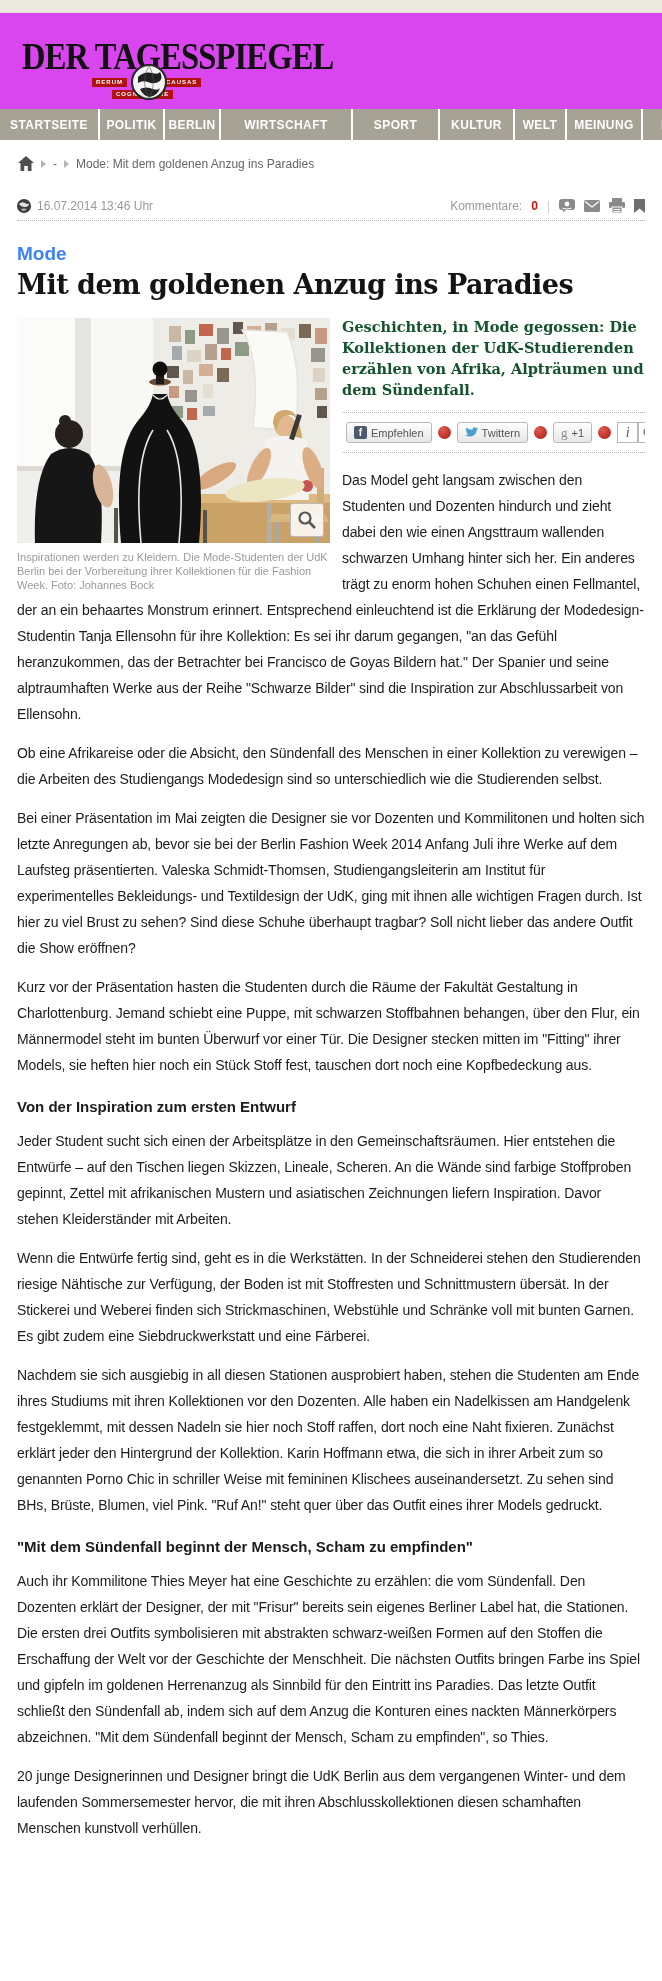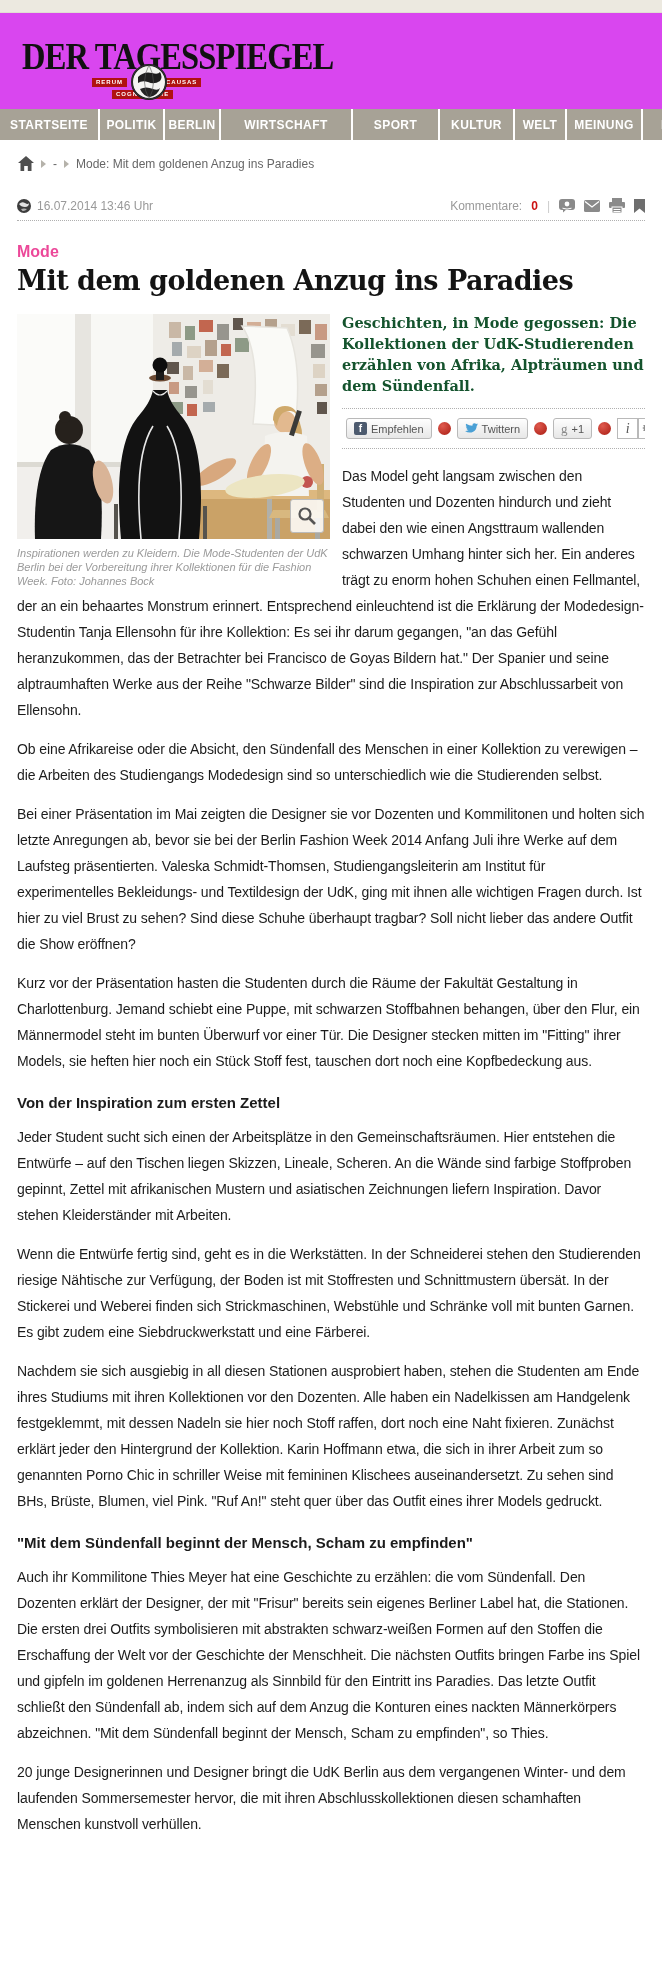--- a/index.html
+++ b/index.html
@@ -52,30 +52,30 @@
     display:flex; justify-content:space-between; 
     font-size:12px; color:#999;
   }
   .meta-left { display:flex; align-items:center; gap:6px; }
   .meta-right { display:flex; align-items:center; gap:9px; }
   .meta-count { color:#cc1111; font-weight:bold; }
   .meta-div { color:#ccc; }
   .meta-icon { display:inline-flex; cursor:pointer; }
 
   
-  .kicker { margin:22px 17px 0 17px; font-size:16px; font-weight:bold; color:#ec4899; }
+  .kicker { margin:22px 17px 0 17px; font-size:19px; font-weight:bold; color:#3b82f6; }
   h1 {
     margin:3px 17px 0 17px;
     font-family:"DejaVu Serif", "Liberation Serif", serif;
     font-size:27px; line-height:33px; font-weight:bold; color:#141414; letter-spacing:-.5px;
   }
 
   
   article { margin:15px 17px 0 17px; }
-  figure.hero { float:left; width:313px; margin:2px 12px 0 0;font-style:italic; }
+  figure.hero { float:left; width:313px; margin:2px 12px 0 0; }
   .hero-img { position:relative; width:313px; height:225px; overflow:hidden; background:#f2f1ee; }
   .zoom-btn {
     position:absolute; right:6px; bottom:6px; width:34px; height:34px;
     background:rgba(255,255,255,.85); border:1px solid #bbb; border-radius:3px;
     display:flex; align-items:center; justify-content:center; cursor:pointer;
   }
   figcaption { margin-top:7px; font-size:11px; line-height:14px; color:#9a9a9a; }
 
   .intro {
     font-family:"DejaVu Serif", "Liberation Serif", serif;
@@ -341,21 +341,21 @@
         </svg>
       </span>
     </div>
   </div>
 
   <div class="body-text">
     <p>Das Model geht langsam zwischen den Studenten und Dozenten hindurch und zieht dabei den wie einen Angsttraum wallenden schwarzen Umhang hinter sich her. Ein anderes trägt zu enorm hohen Schuhen einen Fellmantel, der an ein behaartes Monstrum erinnert. Entsprechend einleuchtend ist die Erklärung der Modedesign-Studentin Tanja Ellensohn für ihre Kollektion: Es sei ihr darum gegangen, "an das Gefühl heranzukommen, das der Betrachter bei Francisco de Goyas Bildern hat." Der Spanier und seine alptraumhaften Werke aus der Reihe "Schwarze Bilder" sind die Inspiration zur Abschlussarbeit von Ellensohn.</p>
     <p>Ob eine Afrikareise oder die Absicht, den Sündenfall des Menschen in einer Kollektion zu verewigen – die Arbeiten des Studiengangs Modedesign sind so unterschiedlich wie die Studierenden selbst.</p>
     <p>Bei einer Präsentation im Mai zeigten die Designer sie vor Dozenten und Kommilitonen und holten sich letzte Anregungen ab, bevor sie bei der Berlin Fashion Week 2014 Anfang Juli ihre Werke auf dem Laufsteg präsentierten. Valeska Schmidt-Thomsen, Studiengangsleiterin am Institut für experimentelles Bekleidungs- und Textildesign der UdK, ging mit ihnen alle wichtigen Fragen durch. Ist hier zu viel Brust zu sehen? Sind diese Schuhe überhaupt tragbar? Soll nicht lieber das andere Outfit die Show eröffnen?</p>
     <p>Kurz vor der Präsentation hasten die Studenten durch die Räume der Fakultät Gestaltung in Charlottenburg. Jemand schiebt eine Puppe, mit schwarzen Stoffbahnen behangen, über den Flur, ein Männermodel steht im bunten Überwurf vor einer Tür. Die Designer stecken mitten im "Fitting" ihrer Models, sie heften hier noch ein Stück Stoff fest, tauschen dort noch eine Kopfbedeckung aus.</p>
-    <h2>Von der Inspiration zum ersten Zettel</h2>
+    <h2>Von der Inspiration zum ersten Entwurf</h2>
     <p>Jeder Student sucht sich einen der Arbeitsplätze in den Gemeinschaftsräumen. Hier entstehen die Entwürfe – auf den Tischen liegen Skizzen, Lineale, Scheren. An die Wände sind farbige Stoffproben gepinnt, Zettel mit afrikanischen Mustern und asiatischen Zeichnungen liefern Inspiration. Davor stehen Kleiderständer mit Arbeiten.</p>
     <p>Wenn die Entwürfe fertig sind, geht es in die Werkstätten. In der Schneiderei stehen den Studierenden riesige Nähtische zur Verfügung, der Boden ist mit Stoffresten und Schnittmustern übersät. In der Stickerei und Weberei finden sich Strickmaschinen, Webstühle und Schränke voll mit bunten Garnen. Es gibt zudem eine Siebdruckwerkstatt und eine Färberei.</p>
     <p>Nachdem sie sich ausgiebig in all diesen Stationen ausprobiert haben, stehen die Studenten am Ende ihres Studiums mit ihren Kollektionen vor den Dozenten. Alle haben ein Nadelkissen am Handgelenk festgeklemmt, mit dessen Nadeln sie hier noch Stoff raffen, dort noch eine Naht fixieren. Zunächst erklärt jeder den Hintergrund der Kollektion. Karin Hoffmann etwa, die sich in ihrer Arbeit zum so genannten Porno Chic in schriller Weise mit femininen Klischees auseinandersetzt. Zu sehen sind BHs, Brüste, Blumen, viel Pink. "Ruf An!" steht quer über das Outfit eines ihrer Models gedruckt.</p>
     <h2>"Mit dem Sündenfall beginnt der Mensch, Scham zu empfinden"</h2>
     <p>Auch ihr Kommilitone Thies Meyer hat eine Geschichte zu erzählen: die vom Sündenfall. Den Dozenten erklärt der Designer, der mit "Frisur" bereits sein eigenes Berliner Label hat, die Stationen. Die ersten drei Outfits symbolisieren mit abstrakten schwarz-weißen Formen auf den Stoffen die Erschaffung der Welt vor der Geschichte der Menschheit. Die nächsten Outfits bringen Farbe ins Spiel und gipfeln im goldenen Herrenanzug als Sinnbild für den Eintritt ins Paradies. Das letzte Outfit schließt den Sündenfall ab, indem sich auf dem Anzug die Konturen eines nackten Männerkörpers abzeichnen. "Mit dem Sündenfall beginnt der Mensch, Scham zu empfinden", so Thies.</p>
     <p>20 junge Designerinnen und Designer bringt die UdK Berlin aus dem vergangenen Winter- und dem laufenden Sommersemester hervor, die mit ihren Abschlusskollektionen diesen schamhaften Menschen kunstvoll verhüllen.</p>
 
   </div>
   <div class="clear"></div>
 </article>

